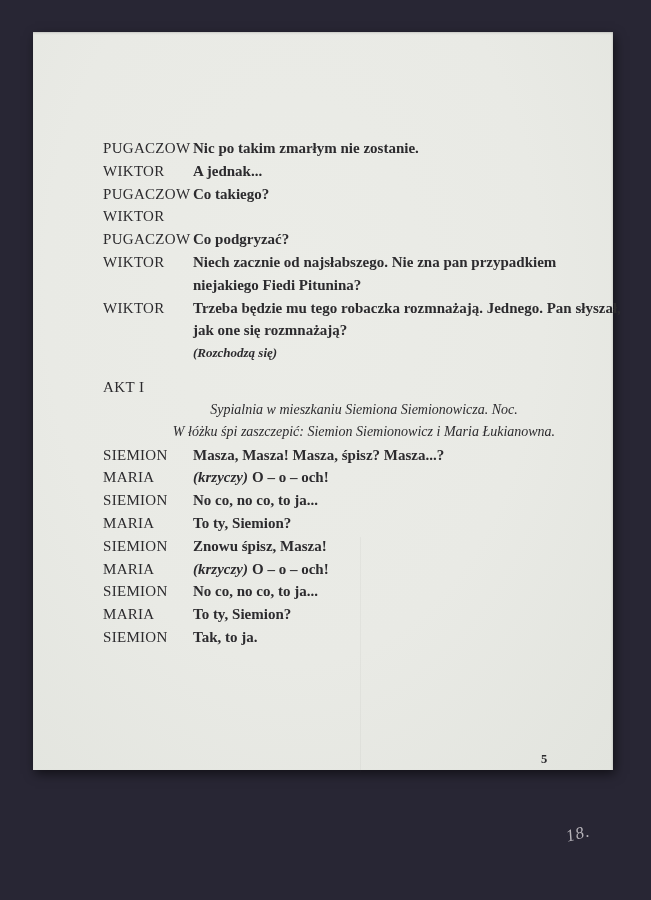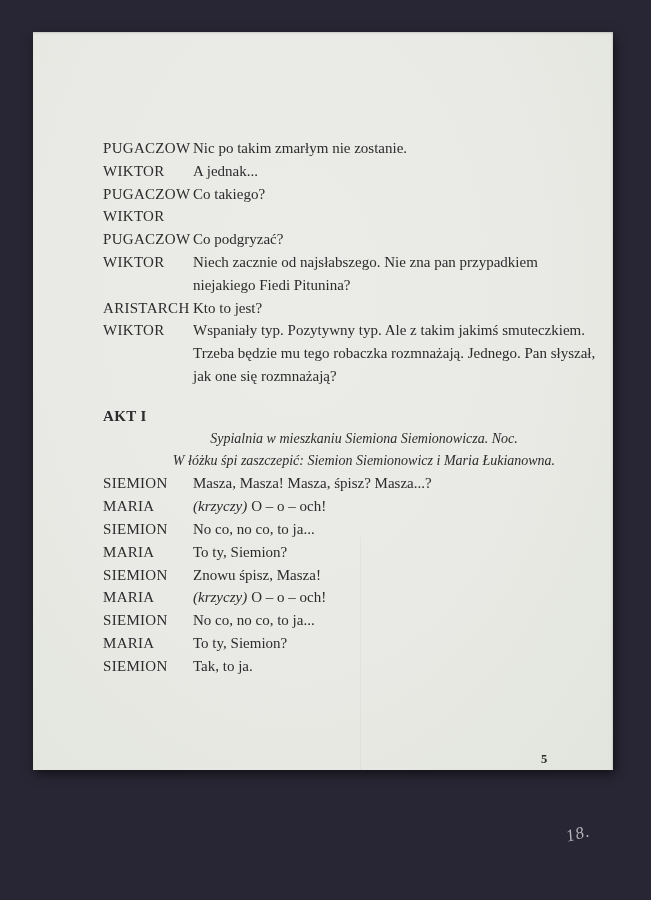--- a/index.html
+++ b/index.html
@@ -44,33 +44,33 @@
     line-height: 22.8px;
     color: #2c2b2e;
   }
   .row { display: flex; }
   .speaker {
     width: 90px;
     flex: none;
     letter-spacing: 0.3px;
   }
   .lines { flex: 1; }
-  .line { white-space: nowrap; }
+  .line { white-space: nowrap; font-weight: bold; }
   .stage-note {
     font-style: italic;
     font-size: 13px;
   }
   .inline-stage {
     font-style: italic;
     font-size: 15px;
     margin-right: 4px;
   }
   .act-heading {
-    font-weight: bold;
-    margin-top: 17px;
+    font-weight: normal;
+    margin-top: 11px;
     letter-spacing: 0.4px;
   }
   .stage-directions {
     margin-left: 42px;
     font-style: italic;
     font-size: 14px;
     line-height: 22.4px;
     text-align: center;
   }
   .page-number {
@@ -129,31 +129,25 @@
             </div>
           </div>
           <div class="row">
             <div class="speaker">WIKTOR</div>
             <div class="lines">
               <div class="line">Niech zacznie od najsłabszego. Nie zna pan przypadkiem</div>
               <div class="line">niejakiego Fiedi Pitunina?</div>
             </div>
           </div>
           <div class="row">
-            <div class="speaker">ARISTARCH</div>
-            <div class="lines">
-              <div class="line">Kto to jest?</div>
-            </div>
-          </div>
-          <div class="row">
-            <div class="speaker">WIKTOR</div>
-            <div class="lines">
-              <div class="line">Wspaniały typ. Pozytywny typ. Ale z takim jakimś smuteczkiem.</div>
+            <div class="speaker">WIKTOR</div>
+            <div class="lines">
               <div class="line">Trzeba będzie mu tego robaczka rozmnażają. Jednego. Pan słyszał,</div>
               <div class="line">jak one się rozmnażają?</div>
+              <div class="line stage-note">(Rozchodzą się)</div>
             </div>
           </div>
         </div>
 
       <div class="act-heading">AKT I</div>
 
       <div class="stage-directions">
         <div>Sypialnia w mieszkaniu Siemiona Siemionowicza. Noc.</div>
         <div>W łóżku śpi zaszczepić: Siemion Siemionowicz i Maria Łukianowna.</div>
       </div>

